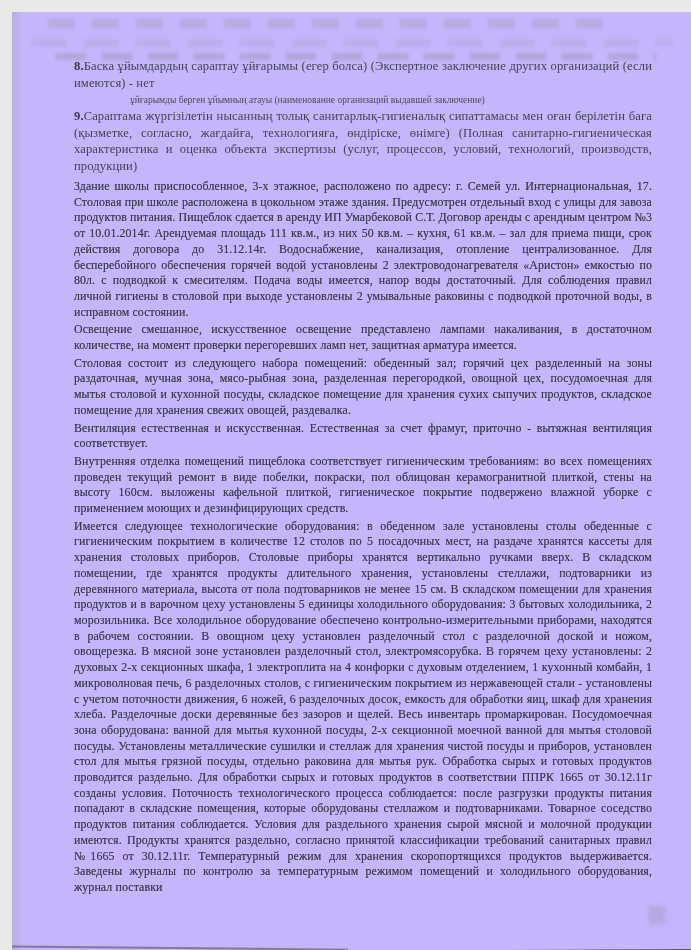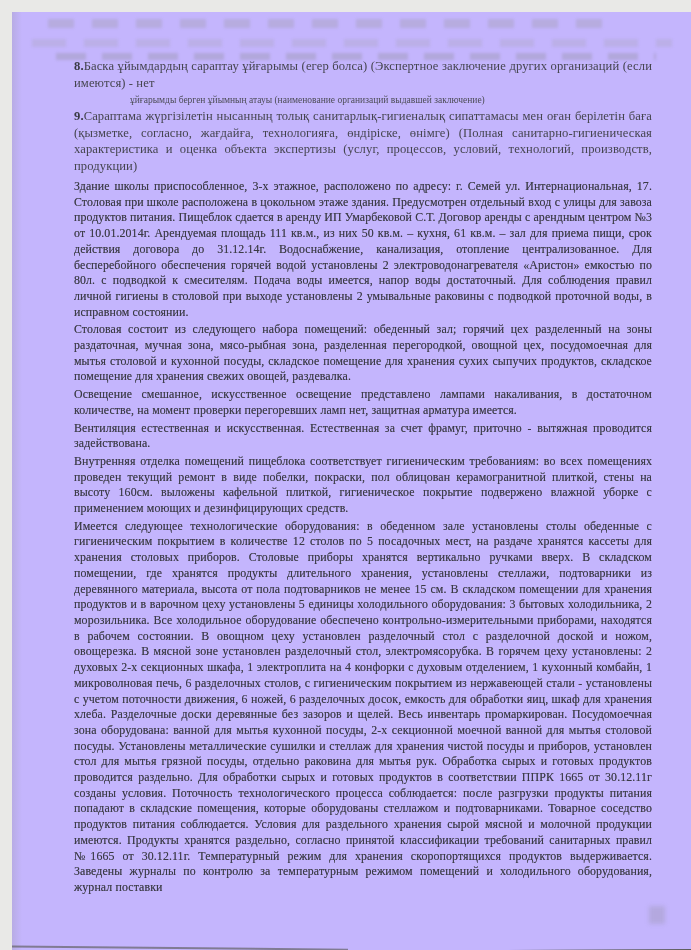--- a/index.html
+++ b/index.html
@@ -99,23 +99,23 @@
 
   <div class="content">
 
     <p class="sec"><span class="num">8.</span><span>Баска ұйымдардың сараптау ұйғарымы (егер болса) (Экспертное заключение других организаций (если имеются)  - нет</span></p>
 
     <p class="note">ұйғарымды берген ұйымның атауы (наименование организаций выдавшей заключение)</p>
 
     <p class="sec"><span class="num">9.</span><span>Сараптама жүргізілетін нысанның толық санитарлық-гигиеналық сипаттамасы мен оған берілетін баға (қызметке, согласно, жағдайға, технологияға, өндіріске, өнімге) (Полная санитарно-гигиеническая характеристика и оценка объекта экспертизы (услуг, процессов, условий, технологий, производств, продукции)</span></p>
 
     <p class="body-p first-body">Здание школы приспособленное, 3-х этажное, расположено по адресу: г. Семей ул. Интернациональная, 17. Столовая при школе расположена в цокольном этаже здания. Предусмотрен отдельный вход с улицы для завоза продуктов питания. Пищеблок сдается в аренду ИП Умарбековой С.Т.  Договор аренды с арендным центром №3 от 10.01.2014г. Арендуемая площадь 111 кв.м., из них 50 кв.м. – кухня, 61 кв.м. – зал для приема пищи, срок действия договора до 31.12.14г. Водоснабжение, канализация, отопление централизованное. Для бесперебойного обеспечения горячей водой установлены 2 электроводонагревателя «Аристон» емкостью по 80л. с подводкой к смесителям. Подача воды имеется, напор воды достаточный. Для соблюдения правил личной гигиены в столовой при выходе установлены 2 умывальные раковины с подводкой проточной воды,  в исправном состоянии.</p>
+    <p class="body-p">Освещение смешанное, искусственное освещение представлено лампами накаливания, в достаточном количестве, на момент проверки перегоревших ламп нет, защитная арматура имеется.</p>
     <p class="body-p">Столовая состоит из следующего набора помещений: обеденный зал;  горячий цех разделенный на зоны раздаточная, мучная зона, мясо-рыбная зона, разделенная перегородкой, овощной цех, посудомоечная для мытья столовой и кухонной посуды, складское помещение для хранения сухих сыпучих продуктов, складское помещение для хранения свежих овощей, раздевалка.</p>
-    <p class="body-p">Освещение смешанное, искусственное освещение представлено лампами накаливания, в достаточном количестве, на момент проверки перегоревших ламп нет, защитная арматура имеется.</p>
-    <p class="body-p">Вентиляция естественная и искусственная. Естественная за счет фрамуг,  приточно - вытяжная проводится задействована.</p>
+    <p class="body-p">Вентиляция естественная и искусственная. Естественная за счет фрамуг,  приточно - вытяжная вентиляция соответствует.</p>
     <p class="body-p">Внутренняя отделка помещений пищеблока соответствует гигиеническим требованиям: во всех помещениях  проведен текущий ремонт в виде побелки, покраски,  пол облицован керамогранитной плиткой, стены на высоту 160см. выложены кафельной плиткой, гигиеническое покрытие подвержено влажной уборке с применением моющих и дезинфицирующих средств.</p>
     <p class="body-p">Имеется следующее технологические оборудования: в обеденном зале установлены столы обеденные с гигиеническим покрытием в количестве 12 столов по 5 посадочных мест, на раздаче хранятся кассеты для хранения столовых приборов. Столовые приборы хранятся вертикально ручками вверх.  В складском помещении, где хранятся продукты длительного хранения, установлены стеллажи, подтоварники из деревянного материала, высота от пола подтоварников не менее 15 см. В складском помещении для хранения продуктов и в варочном цеху установлены 5 единицы  холодильного оборудования: 3 бытовых холодильника, 2 морозильника. Все холодильное оборудование обеспечено контрольно-измерительными приборами, находятся в рабочем состоянии. В овощном цеху установлен разделочный стол с разделочной доской и ножом, овощерезка. В мясной зоне установлен разделочный стол, электромясорубка. В горячем цеху установлены: 2 духовых 2-х секционных шкафа, 1 электроплита на 4 конфорки с духовым отделением, 1 кухонный комбайн, 1 микроволновая печь,  6 разделочных столов,  с гигиеническим покрытием из нержавеющей стали -  установлены с учетом поточности движения, 6 ножей, 6 разделочных досок, емкость для обработки яиц, шкаф для хранения хлеба.  Разделочные доски деревянные без зазоров и щелей. Весь инвентарь промаркирован. Посудомоечная зона оборудована: ванной для мытья кухонной посуды, 2-х секционной моечной ванной для мытья столовой посуды. Установлены металлические сушилки и стеллаж для хранения чистой посуды и приборов, установлен стол для мытья грязной посуды, отдельно раковина для мытья рук. Обработка сырых и готовых продуктов проводится раздельно. Для обработки сырых и готовых продуктов  в соответствии ППРК 1665 от 30.12.11г созданы условия. Поточность технологического процесса соблюдается: после разгрузки продукты питания попадают в складские помещения, которые оборудованы стеллажом и подтоварниками. Товарное соседство продуктов питания соблюдается. Условия для раздельного хранения сырой мясной и молочной продукции имеются. Продукты хранятся раздельно, согласно принятой классификации требований санитарных правил №1665 от 30.12.11г. Температурный режим для хранения скоропортящихся продуктов выдерживается. Заведены журналы по контролю за температурным режимом помещений и холодильного оборудования,  журнал поставки</p>
 
   </div>
 
   <div class="smudge"></div>
   <div class="scanline two"></div>
   <div class="scanline one"></div>
 
 </div>

